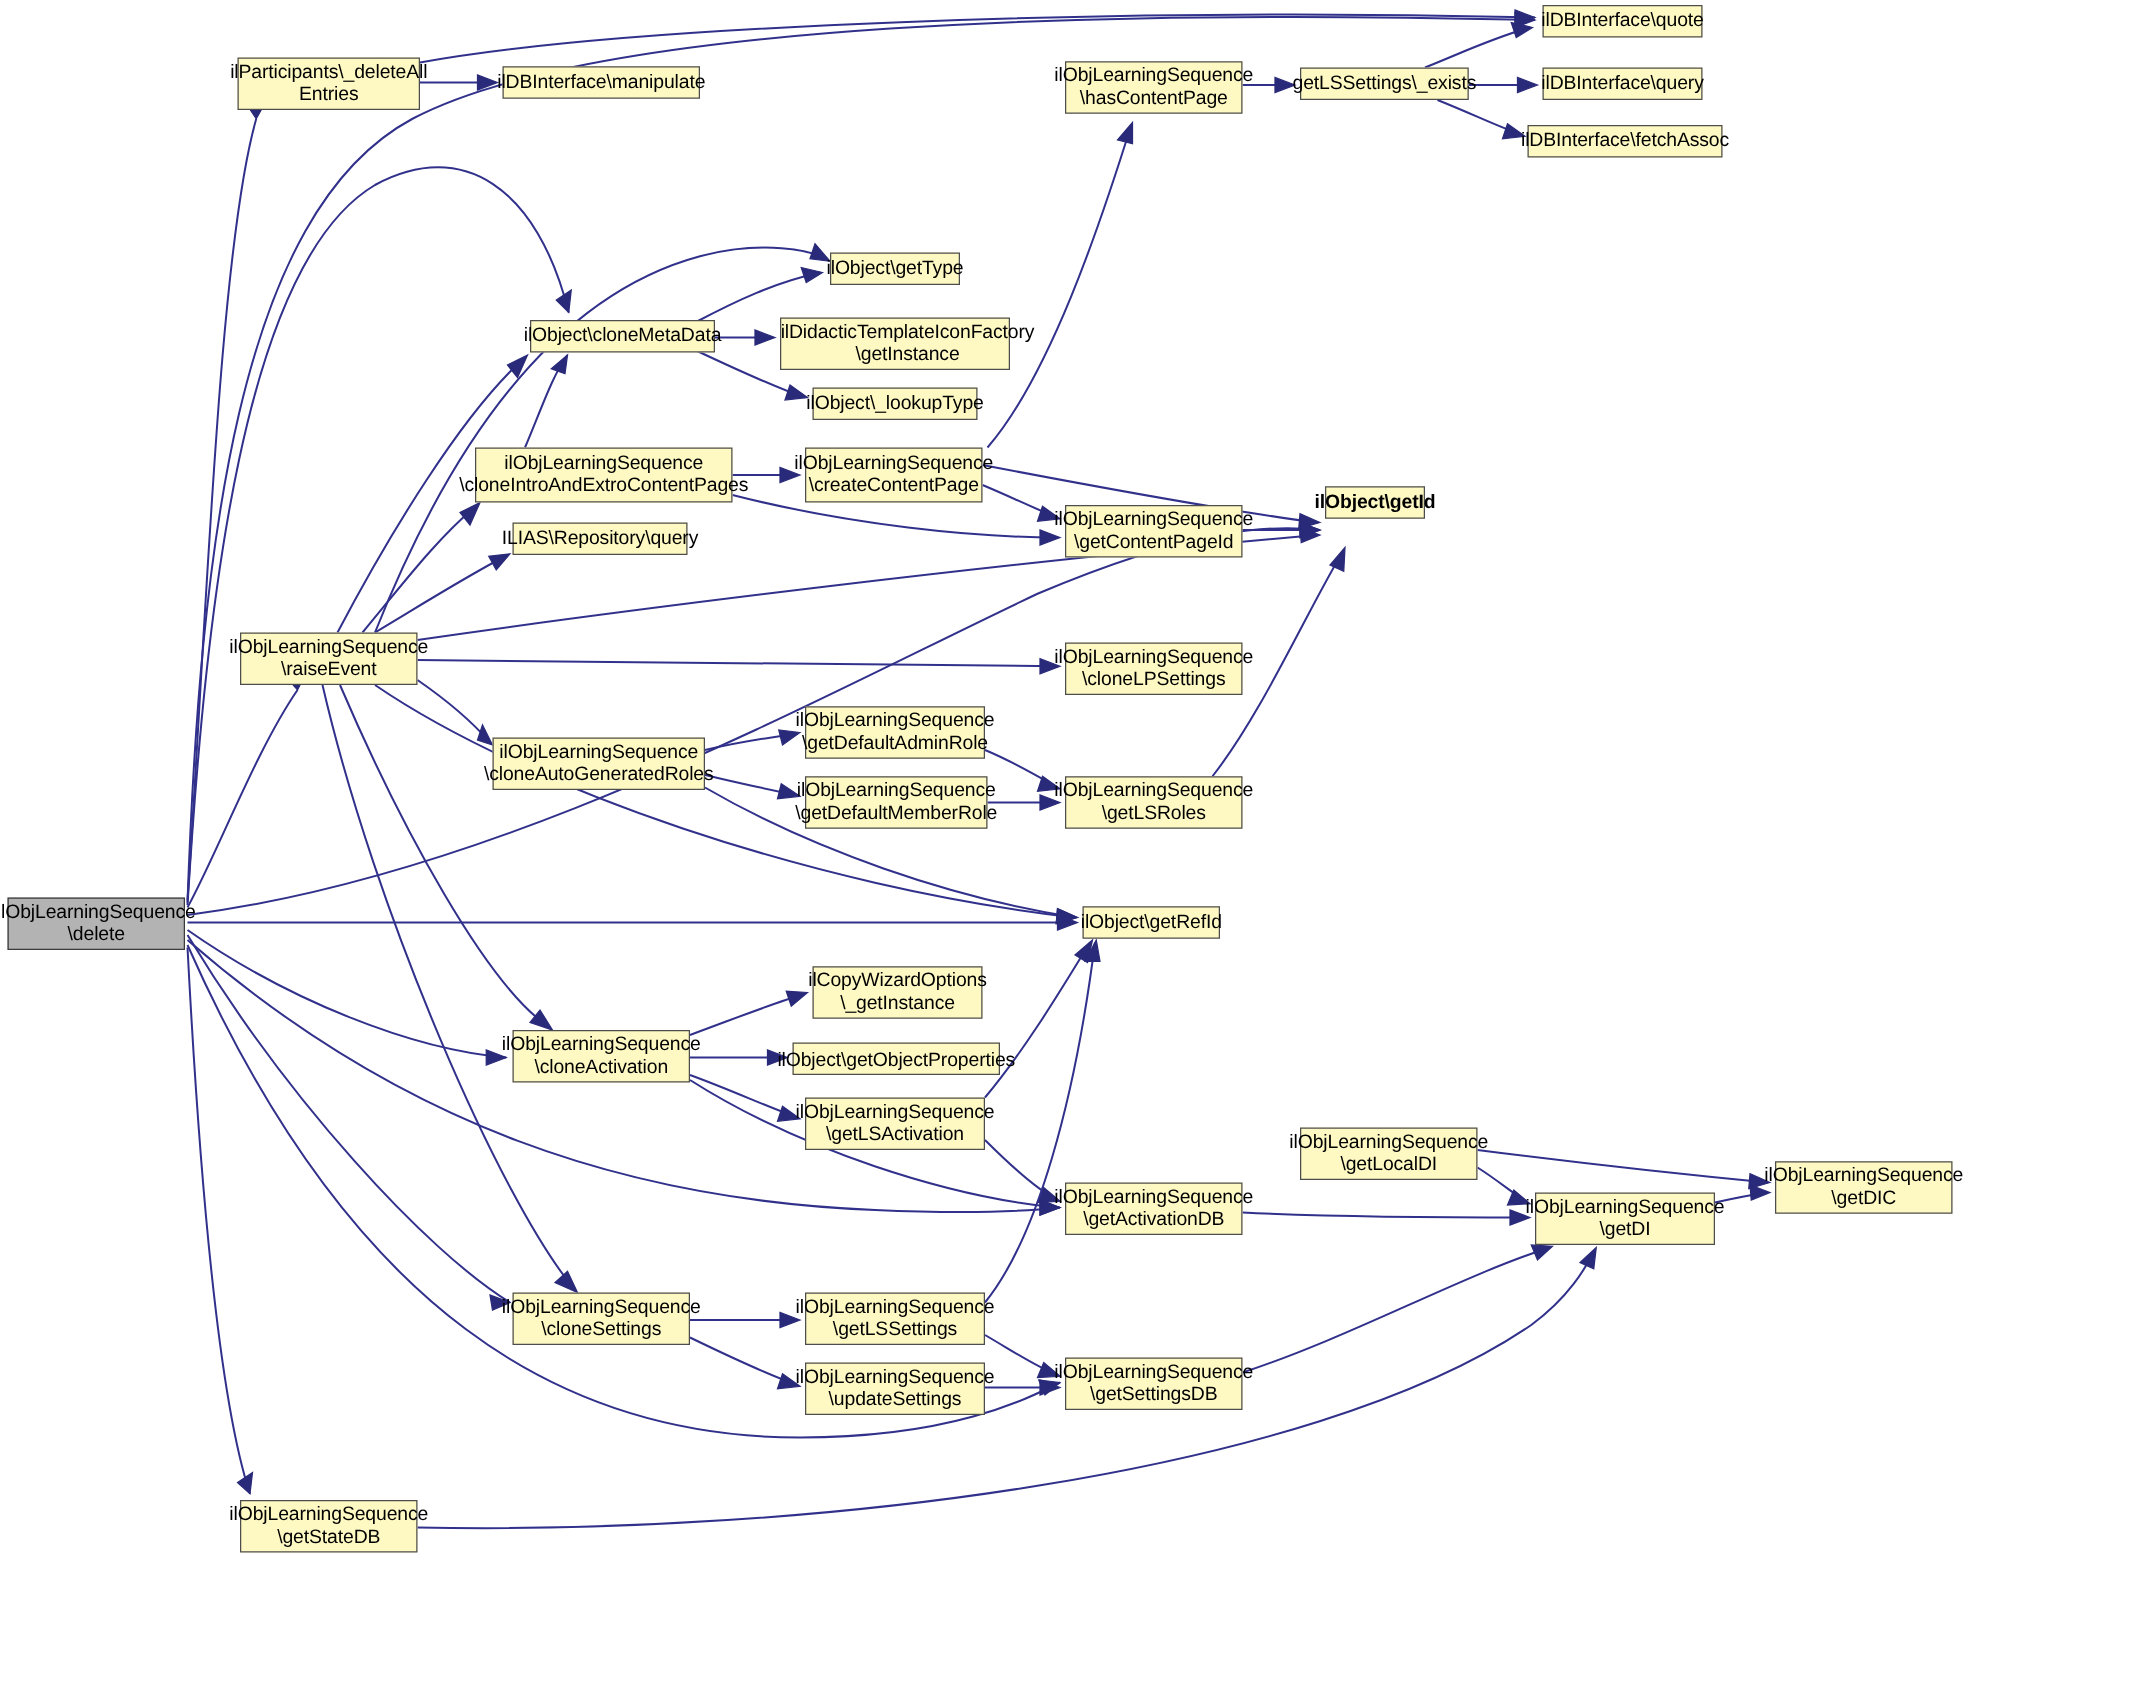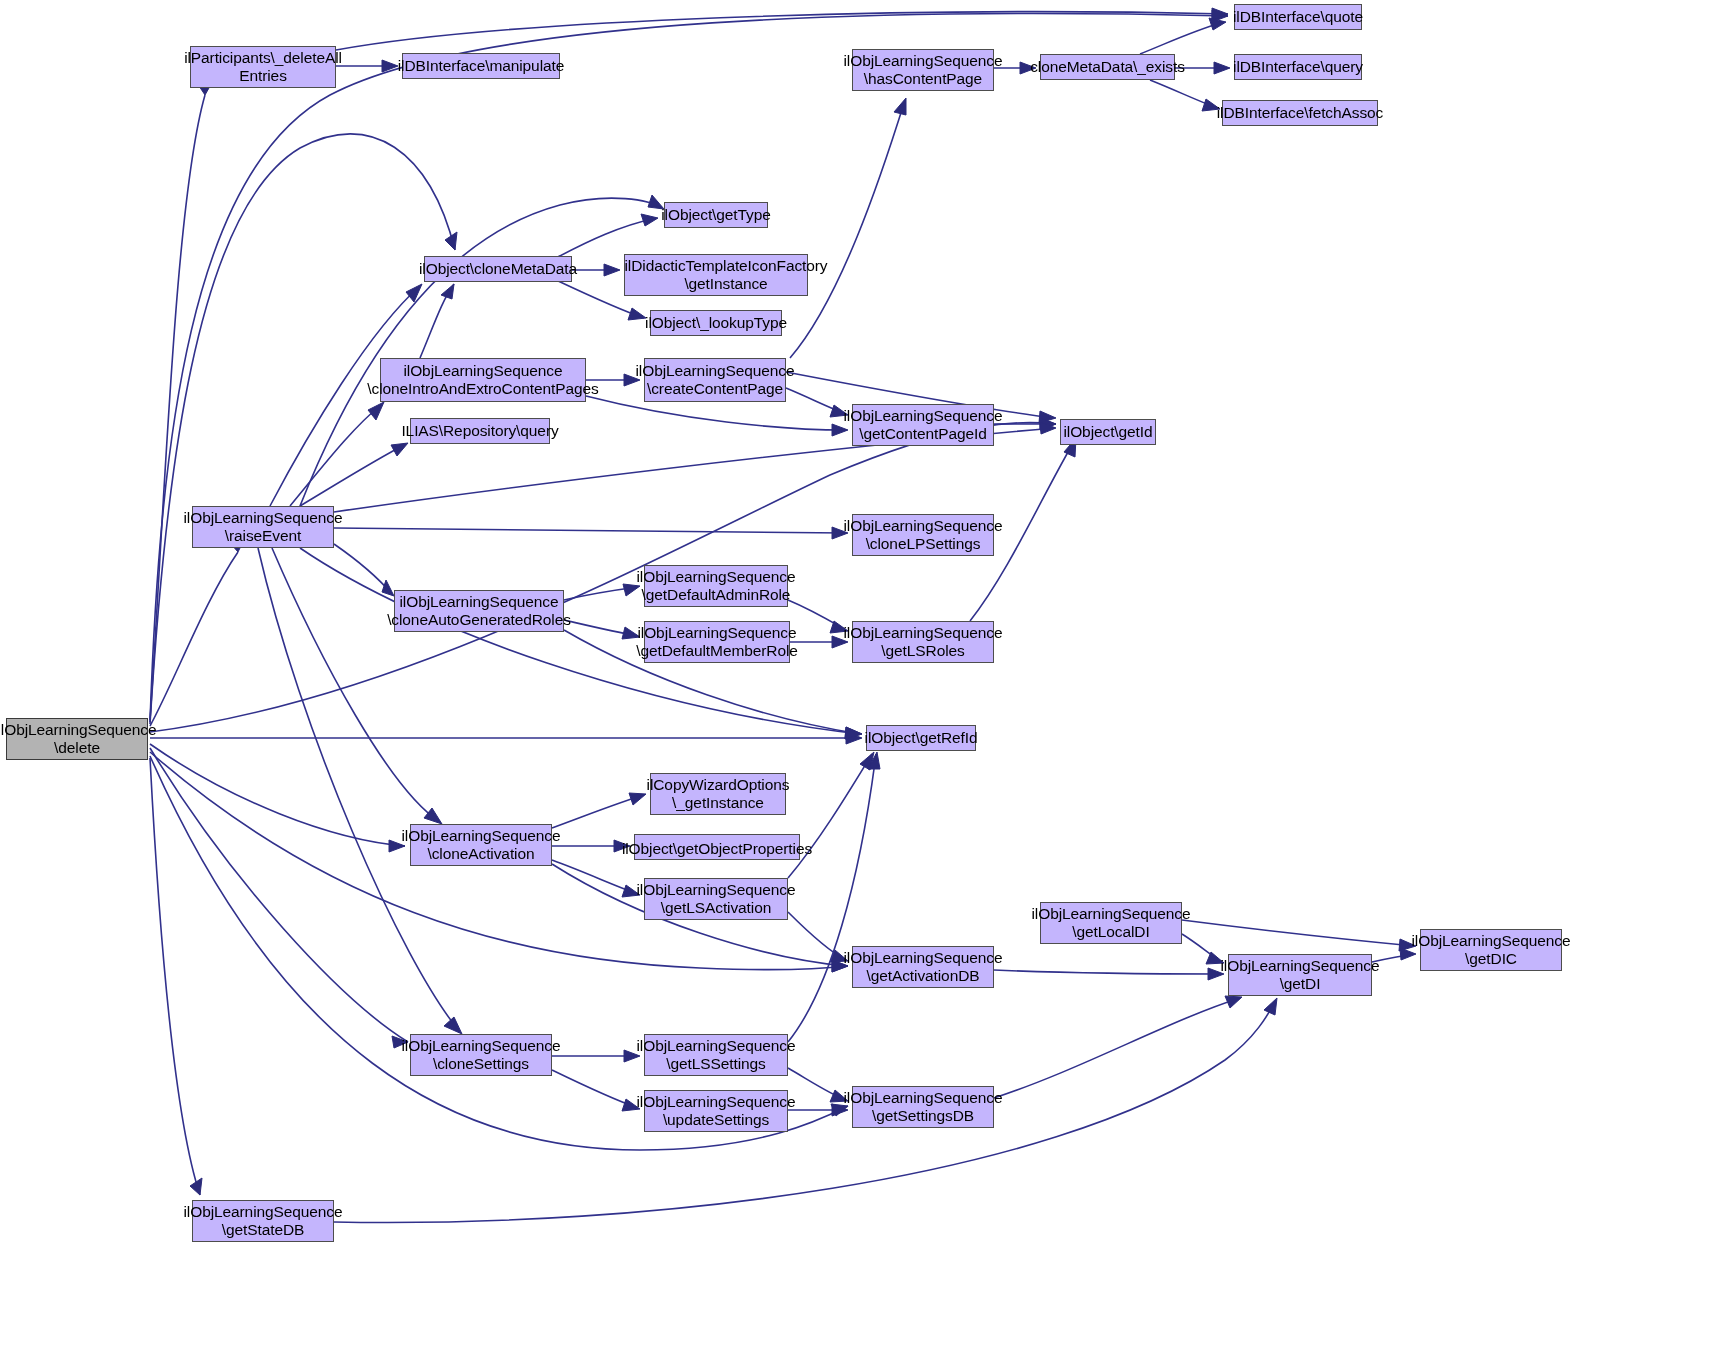--- a/index.html
+++ b/index.html
@@ -29,21 +29,21 @@
   }
   svg.edges polygon {
     fill: #2a2a7a;
     stroke: #2a2a7a;
     stroke-width: 1;
   }
   .node {
     position: absolute;
     box-sizing: border-box;
     border: 1.3px solid #4d4d4d;
-    background: #c4b5fd;
+    background: #fef9c3;
     color: #000000;
     display: flex;
     align-items: center;
     justify-content: center;
     text-align: center;
     font-size: 15.5px;
     line-height: 1.15;
     letter-spacing: -0.1px;
     white-space: pre-line;
     padding: 1px 4px;
@@ -244,37 +244,37 @@
     </g>
   </svg>
 
   <div class="node root" style="left:6px;top:718px;width:142px;height:42px;"><span>ilObjLearningSequence
 \delete</span></div>
   <div class="node" style="left:190px;top:46px;width:146px;height:42px;"><span>ilParticipants\_deleteAll
 Entries</span></div>
   <div class="node" style="left:402px;top:53px;width:158px;height:26px;"><span>ilDBInterface\manipulate</span></div>
   <div class="node" style="left:852px;top:49px;width:142px;height:42px;"><span>ilObjLearningSequence
 \hasContentPage</span></div>
-  <div class="node" style="left:1040px;top:54px;width:135px;height:26px;"><span>cloneMetaData\_exists</span></div>
+  <div class="node" style="left:1040px;top:54px;width:135px;height:26px;"><span>getLSSettings\_exists</span></div>
   <div class="node" style="left:1234px;top:4px;width:128px;height:26px;"><span>ilDBInterface\quote</span></div>
   <div class="node" style="left:1234px;top:54px;width:128px;height:26px;"><span>ilDBInterface\query</span></div>
   <div class="node" style="left:1222px;top:100px;width:156px;height:26px;"><span>ilDBInterface\fetchAssoc</span></div>
   <div class="node" style="left:664px;top:202px;width:104px;height:26px;"><span>ilObject\getType</span></div>
   <div class="node" style="left:408px;top:256px;width:148px;height:26px;margin-left:16px;"><span>ilObject\cloneMetaData</span></div>
   <div class="node" style="left:624px;top:254px;width:184px;height:42px;padding-left:24px;"><span>ilDidacticTemplateIconFactory
 \getInstance</span></div>
   <div class="node" style="left:650px;top:310px;width:132px;height:26px;"><span>ilObject\_lookupType</span></div>
   <div class="node" style="left:380px;top:358px;width:206px;height:44px;"><span>ilObjLearningSequence
 \cloneIntroAndExtroContentPages</span></div>
   <div class="node" style="left:644px;top:358px;width:142px;height:44px;"><span>ilObjLearningSequence
 \createContentPage</span></div>
   <div class="node" style="left:410px;top:418px;width:140px;height:26px;"><span>ILIAS\Repository\query</span></div>
   <div class="node" style="left:852px;top:404px;width:142px;height:42px;"><span>ilObjLearningSequence
 \getContentPageId</span></div>
-  <div class="node" style="left:1060px;top:419px;width:96px;height:26px;"><span>ilObject\getId</span></div>
+  <div class="node" style="left:1060px;top:389px;width:80px;height:26px;font-weight:bold;"><span>ilObject\getId</span></div>
   <div class="node" style="left:192px;top:506px;width:142px;height:42px;"><span>ilObjLearningSequence
 \raiseEvent</span></div>
   <div class="node" style="left:852px;top:514px;width:142px;height:42px;"><span>ilObjLearningSequence
 \cloneLPSettings</span></div>
   <div class="node" style="left:394px;top:590px;width:170px;height:42px;"><span>ilObjLearningSequence
 \cloneAutoGeneratedRoles</span></div>
   <div class="node" style="left:644px;top:565px;width:144px;height:42px;"><span>ilObjLearningSequence
 \getDefaultAdminRole</span></div>
   <div class="node" style="left:644px;top:621px;width:146px;height:42px;"><span>ilObjLearningSequence
 \getDefaultMemberRole</span></div>

